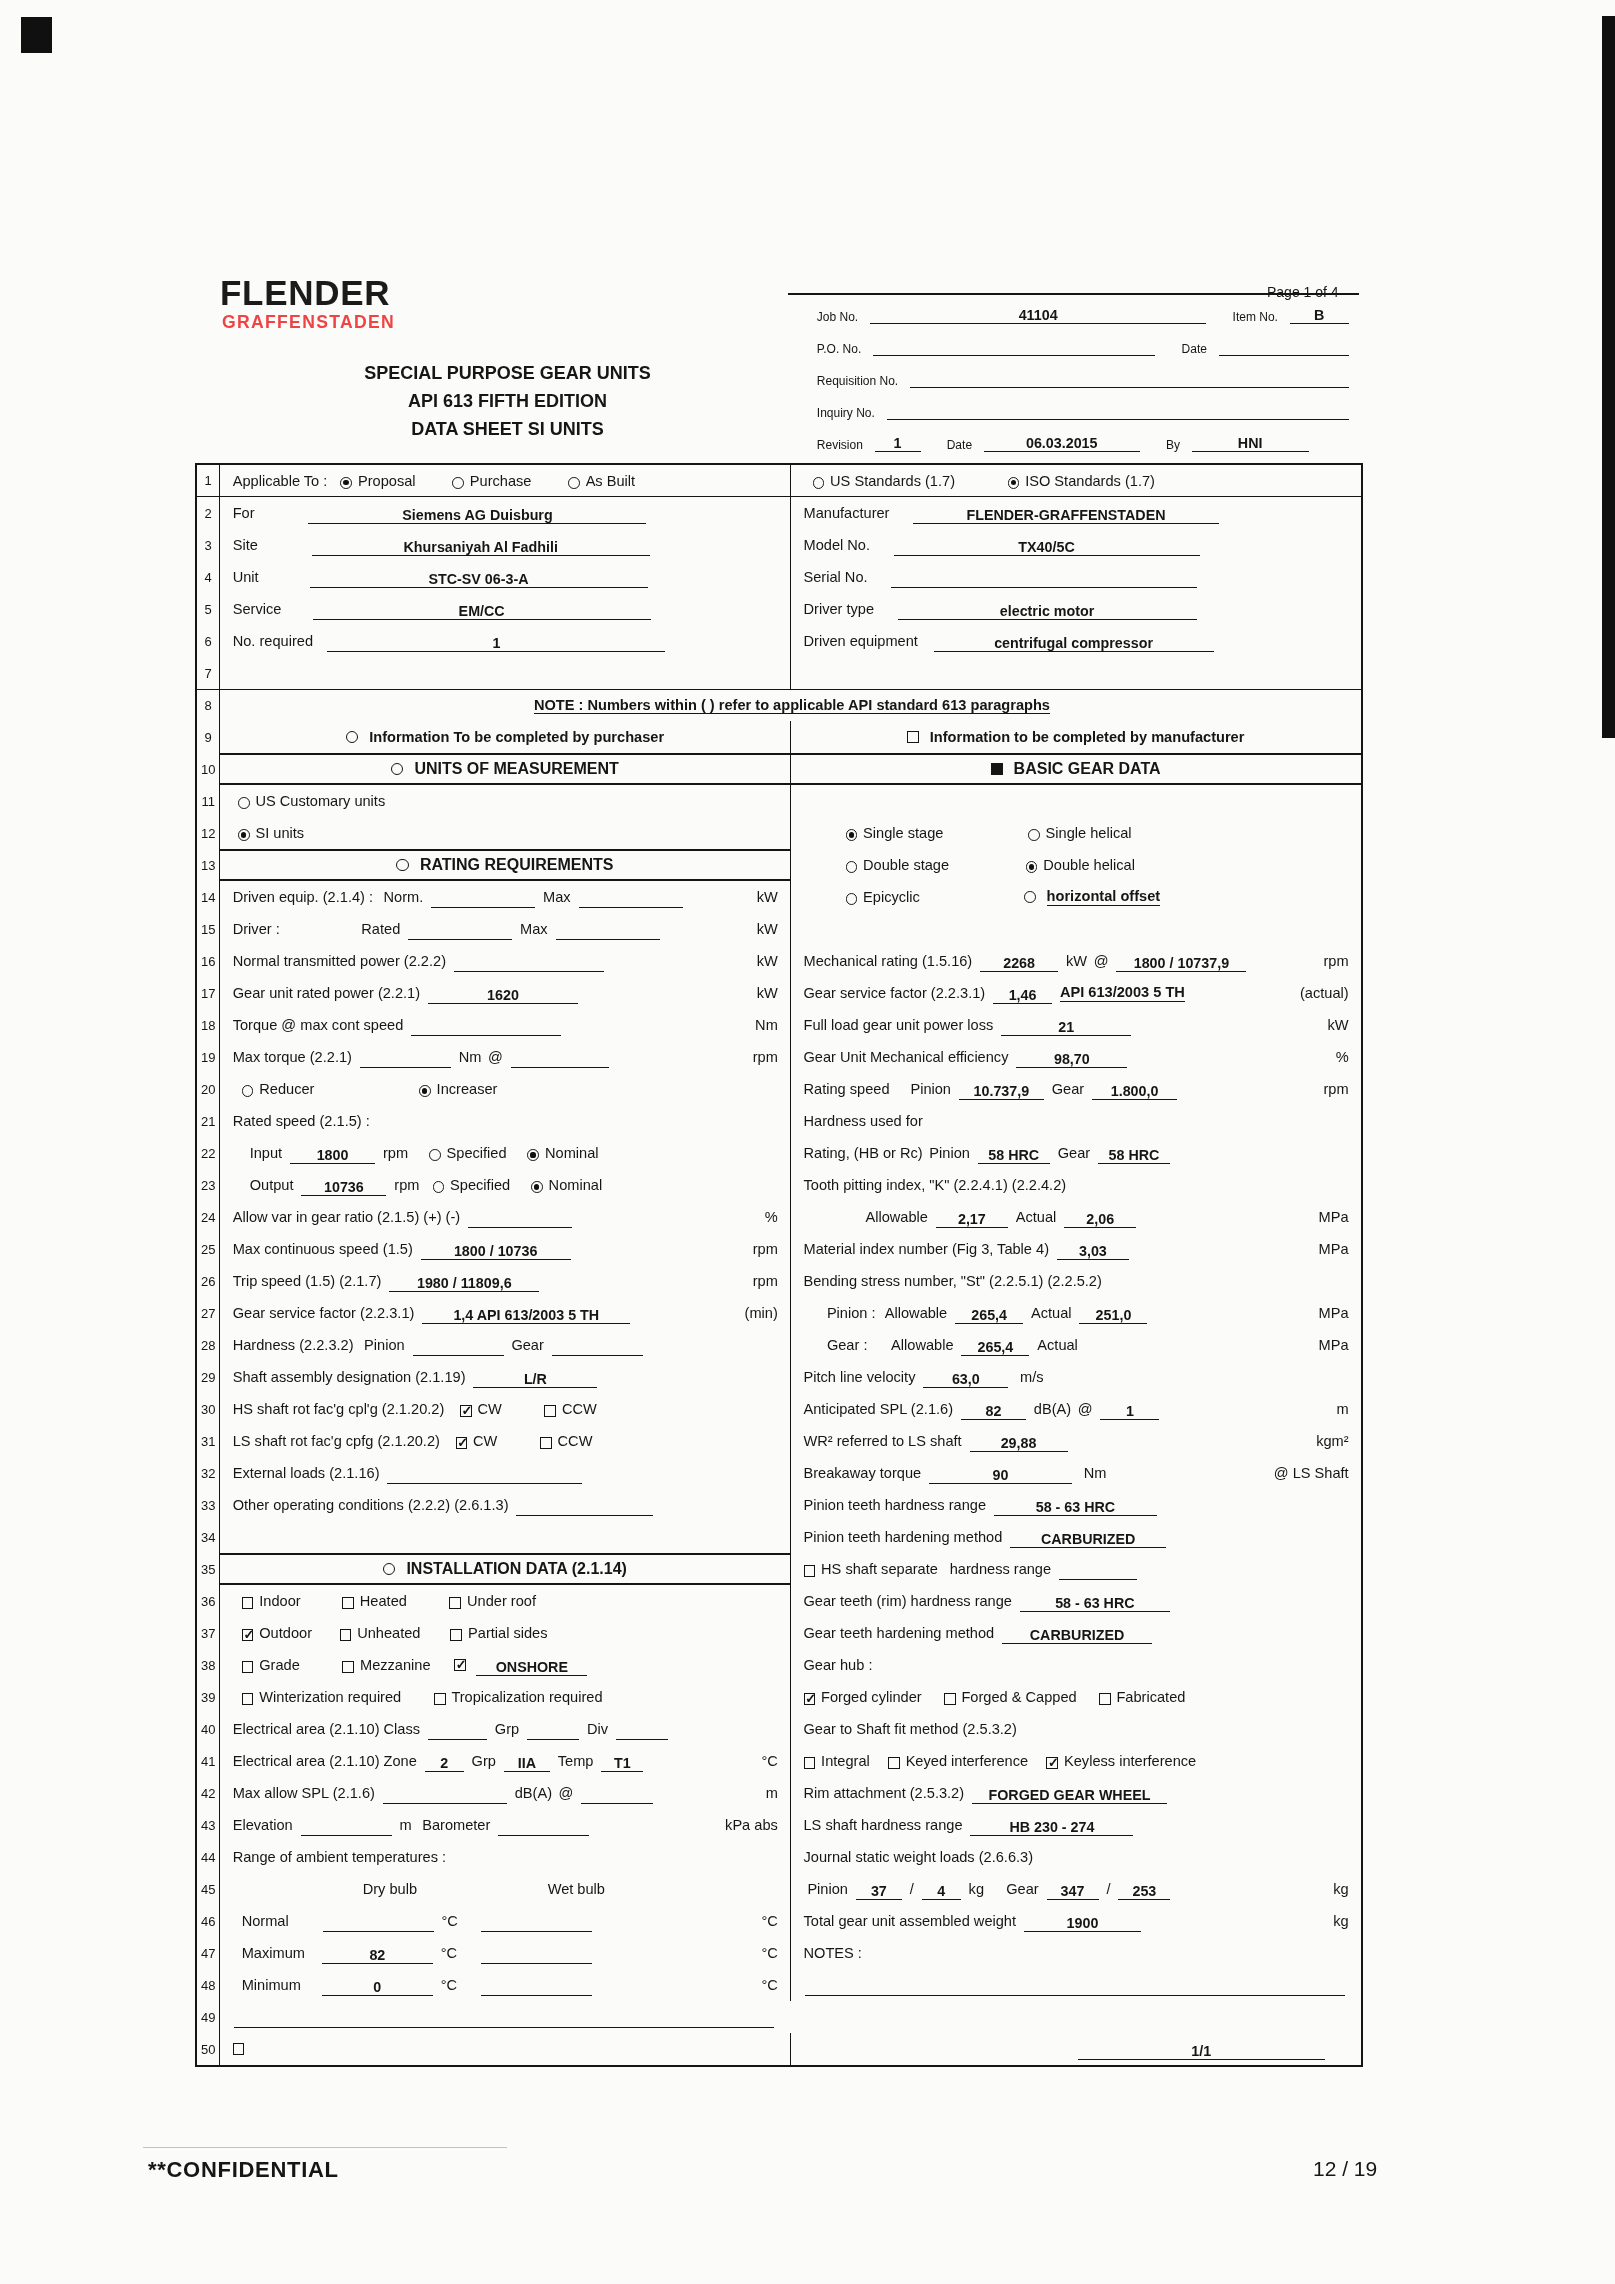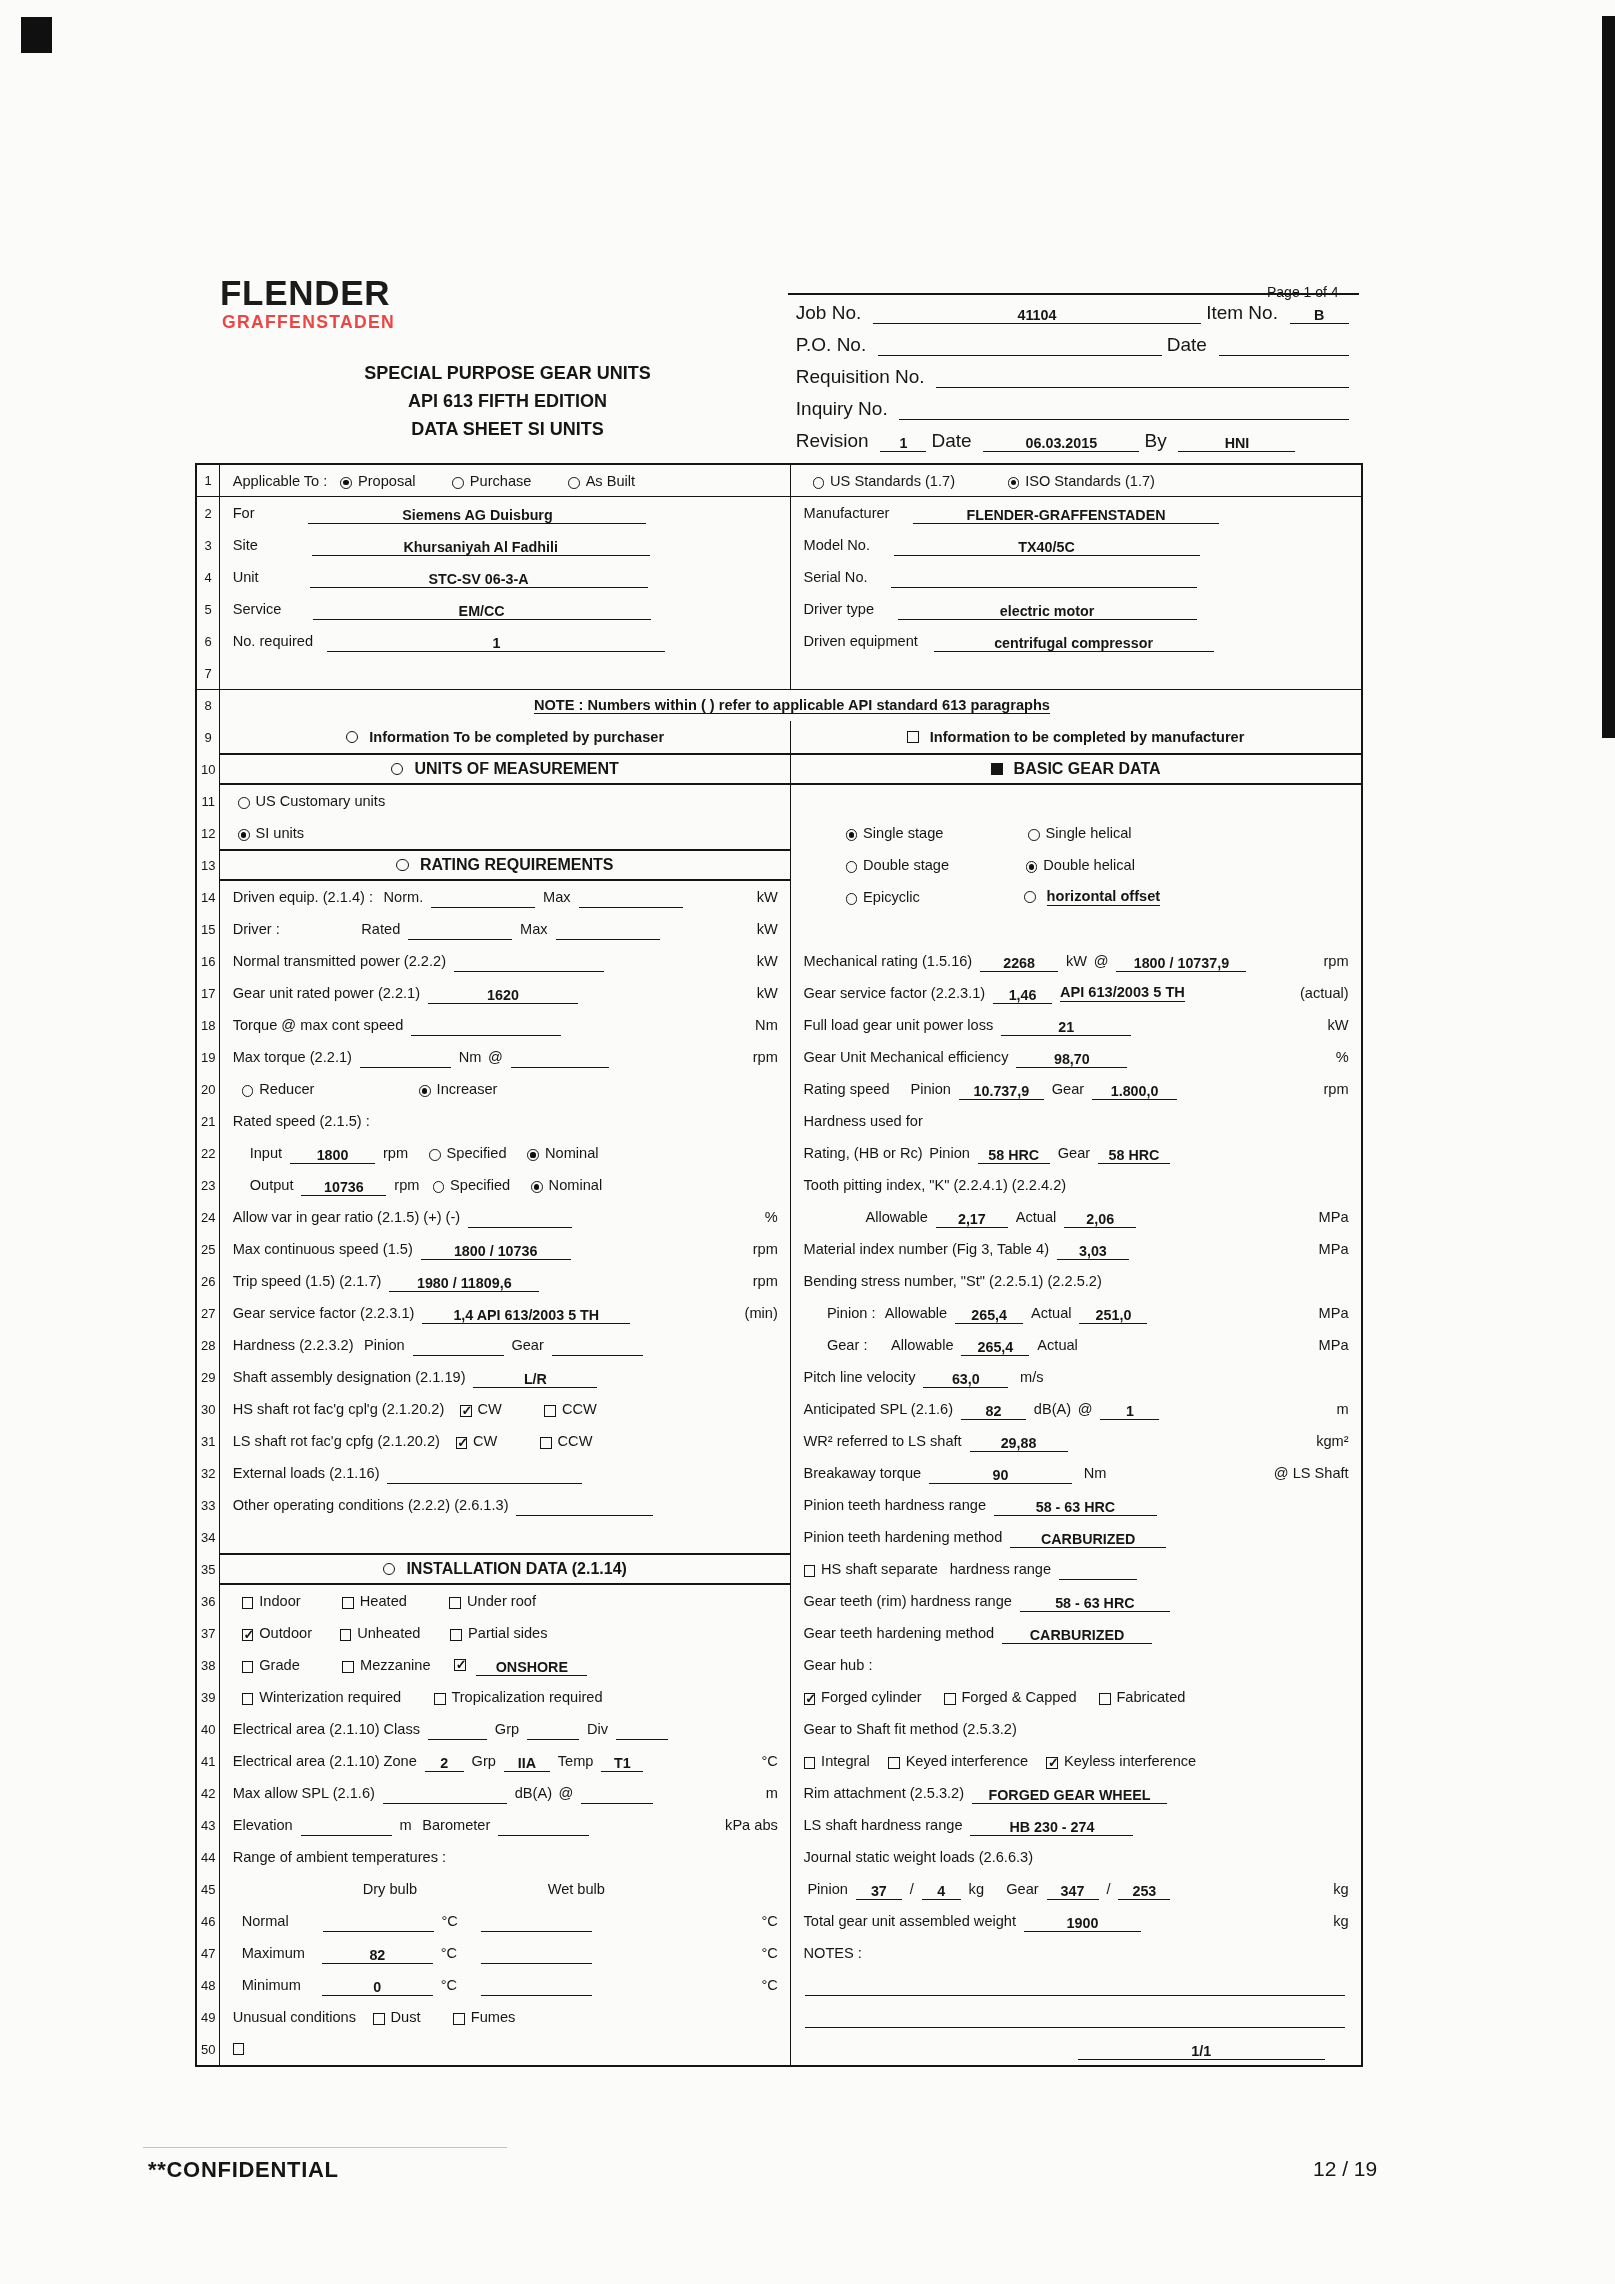--- a/index.html
+++ b/index.html
@@ -12,21 +12,21 @@
 
   
   .brand{position:absolute;left:220px;top:273px;font-size:35px;font-weight:800;letter-spacing:0.7px;color:#1b1b1b;}
   .brand-sub{position:absolute;left:222px;top:312px;font-size:17.6px;font-weight:bold;letter-spacing:1.3px;color:#ef4444;}
   .pagelabel{position:absolute;left:1267px;top:284px;font-size:14px;}
   .titleblock{position:absolute;left:280px;top:359px;width:455px;text-align:center;}
   .titleblock div{font-size:18px;font-weight:bold;line-height:28px;}
 
   .jobblock{position:absolute;left:788px;top:293px;width:571px;border-top:2px solid #151515;box-sizing:border-box;}
   .jline{display:flex;align-items:flex-end;height:32px;padding:0 5.2px 3.3px 7.8px;box-sizing:border-box;}
-  .jlab{font-size:19px;margin-right:6.5px;white-space:nowrap;}
+  .jlab{font-size:12px;margin-right:6.5px;white-space:nowrap;margin-left:21px;}
   .jfill{border-bottom:1.3px solid #151515;height:19.5px;display:flex;align-items:flex-end;justify-content:center;margin:0 5.2px;box-sizing:border-box;}
   .jfill .jval{font-weight:bold;font-size:14.3px;white-space:nowrap;}
   .grow{flex:1 1 auto;}
   .w70{width:46px;}.w90{width:59px;}.w180{width:117px;}.w200{width:130px;}.w240{width:156px;}
 
   
   .sheet{position:absolute;left:195px;top:463px;width:1164px;border:2px solid #151515;box-sizing:content-box;background:transparent;}
   .row{display:flex;height:32px;box-sizing:border-box;}
   .row.hb{border-bottom:1.3px solid #151515;}
   .row.ht{border-top:1.3px solid #151515;}
@@ -1092,33 +1092,20 @@
           <span class="lab unit">°C</span>
         </div>
         <div class="cell right">
           <span class="fill" style="width: 540px;">
             <span class="val"></span>
           </span>
         </div>
       </div>
       <div class="row">
         <div class="num">49</div>
-        <div class="cell left">
-          <span class="lab">Unusual conditions</span>
-          <span class="gap" style="width: 10.4px;"></span>
-          <span class="opt">
-            <span class="box"></span>
-            <span class="olbl">Dust</span>
-          </span>
-          <span class="gap" style="width: 26px;"></span>
-          <span class="opt">
-            <span class="box"></span>
-            <span class="olbl">Fumes</span>
-          </span>
-        </div>
         <div class="cell right">
           <span class="fill" style="width: 540px;">
             <span class="val"></span>
           </span>
         </div>
       </div>
       <div class="row">
         <div class="num">50</div>
         <div class="cell left">
           <span class="opt">

